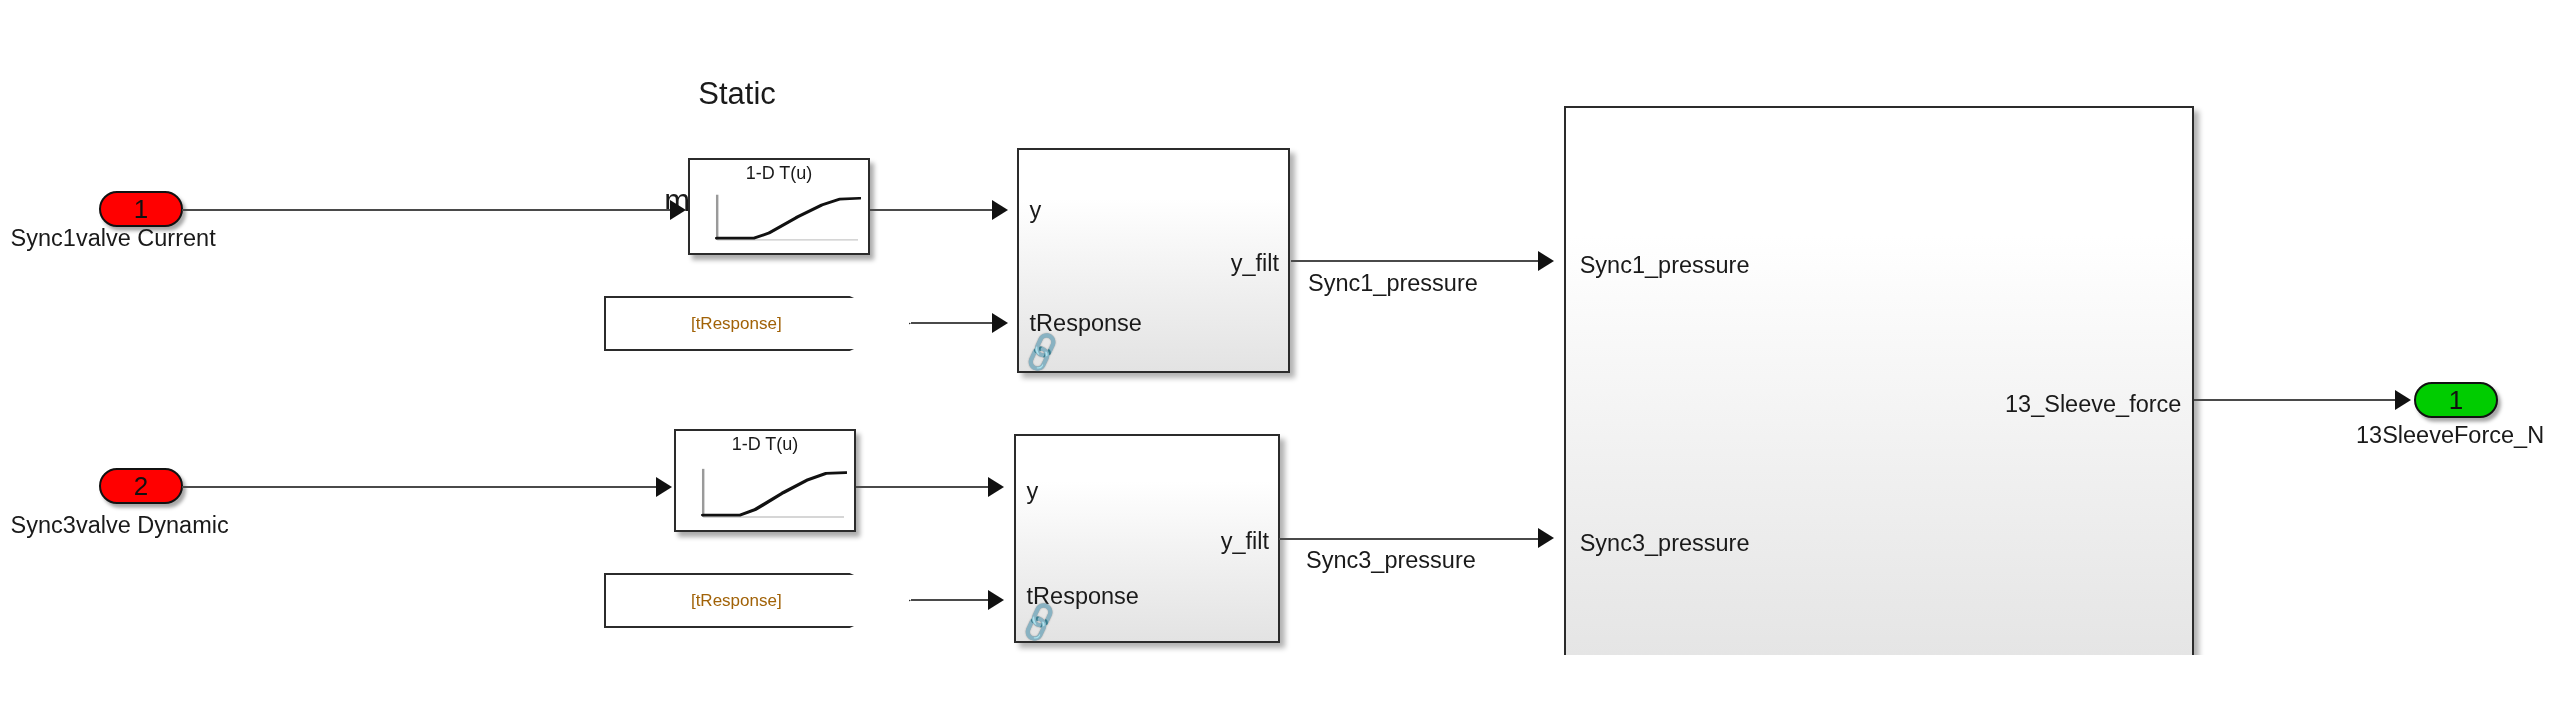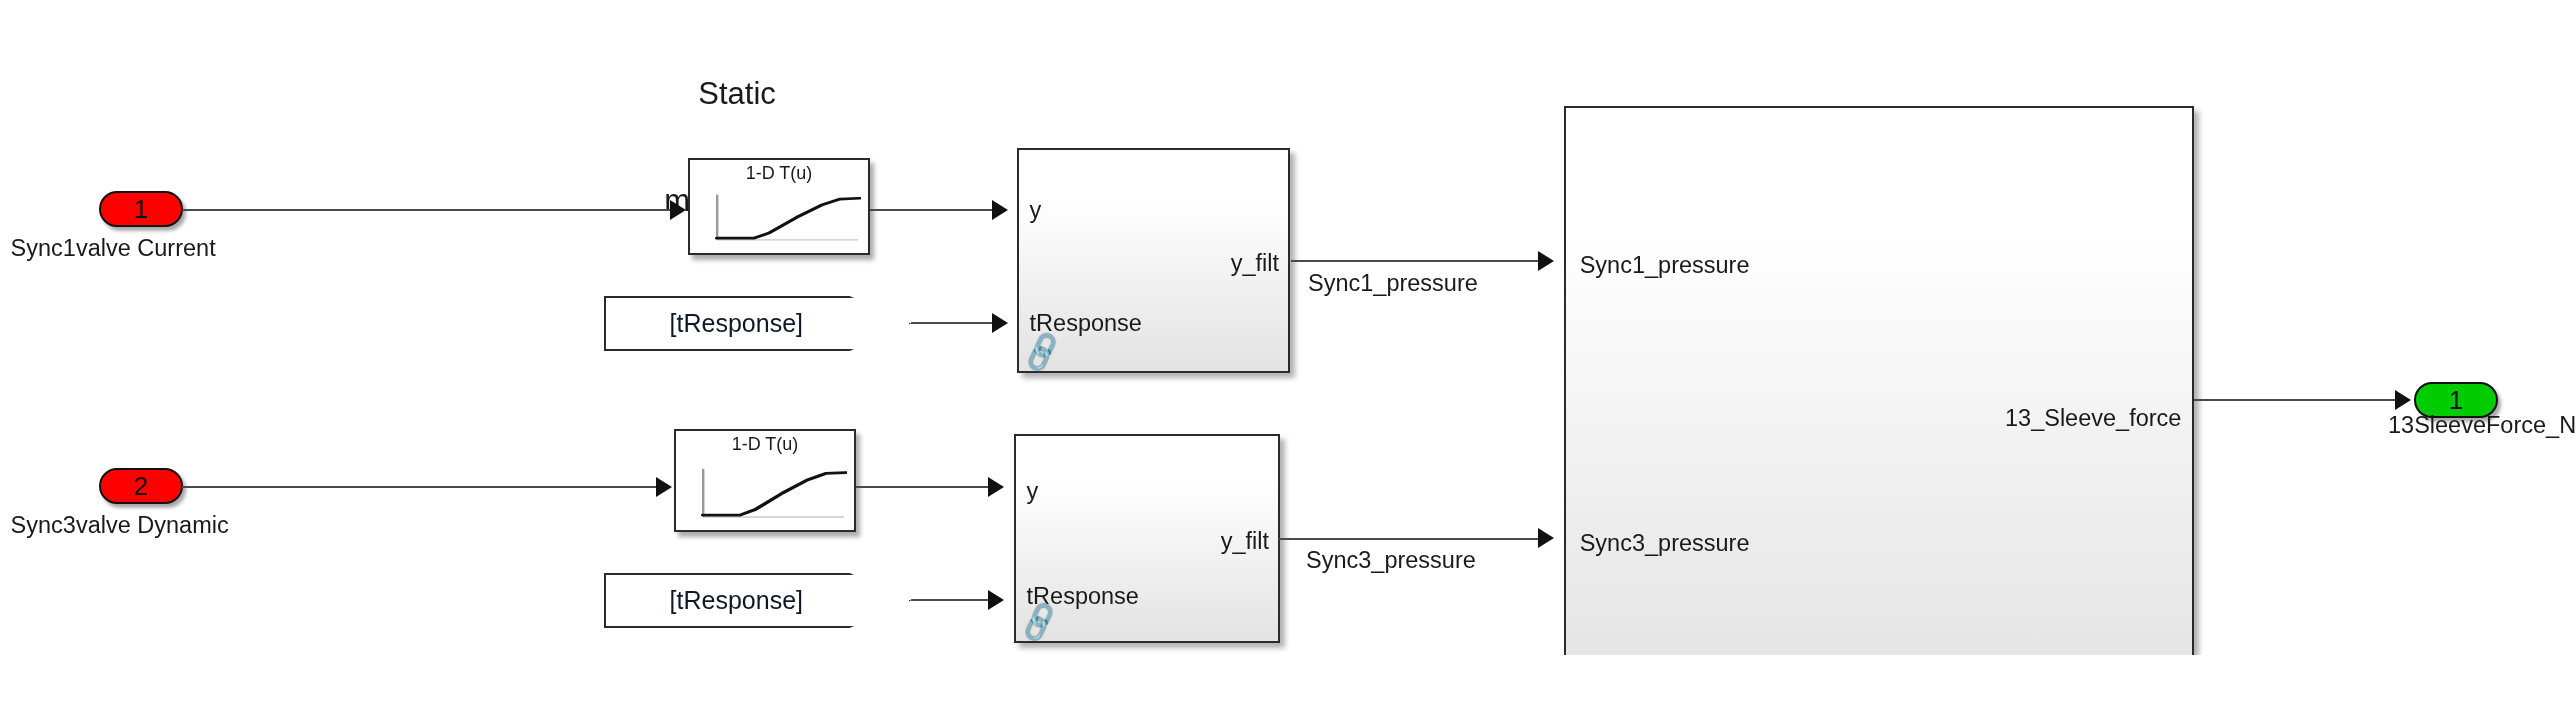--- a/index.html
+++ b/index.html
@@ -60,21 +60,21 @@
     border:2.3px solid #2b2b2b;
     box-sizing:border-box;
     display:flex;align-items:center;
     clip-path:polygon(0 0, 80% 0, 100% 50%, 80% 100%, 0 100%);
     filter:drop-shadow(3px 3.8px 3px rgba(0,0,0,0.30));
   }
   .fromtag-inner{
     position:absolute;left:0;right:0;top:0;bottom:0;
     display:flex;align-items:center;justify-content:center;
     padding-right:14%;
-    font-size:25px;color:#0f172a;
+    font-size:17px;color:#a16207;
   }
 
   
   .subsys{
     position:absolute;
     box-sizing:border-box;
     border:2.3px solid #2b2b2b;
     background:linear-gradient(to bottom,#ffffff 0%,#ffffff 22%,#f0f0f0 62%,#e3e3e3 100%);
     box-shadow:4.6px 5.3px 5.3px rgba(0,0,0,0.30);
   }
@@ -94,21 +94,21 @@
 
   <div class="txt annot" style="left:585px;top:4.6px;width:304px;">
     <div>Static</div>
     <div>mA --&gt; bar</div>
   </div>
 
 
   <div class="port in" style="left:99px;top:191px;width:84px;height:36px;">
     <span>1</span>
   </div>
-  <div class="txt caption" style="left:10.6px;top:235px;">Sync1valve Current</div>
+  <div class="txt caption" style="left:10.6px;top:225px;">Sync1valve Current</div>
 
   <div class="wire" style="left:182px;top:209px;width:490px;"></div>
   <div class="arrow" style="left:670px;top:200px;"></div>
 
   <div class="lut" style="left:688px;top:158px;width:182px;height:97px;">
     <div class="lut-title">1-D T(u)</div>
     <div class="lut-plot">
       <svg viewBox="0 0 100 60" preserveAspectRatio="none" style="width:100%;height:100%;">
         <polyline points="6,2 6,54" fill="none" stroke="#9a9a9a" stroke-width="1.6"></polyline>
         <polyline points="6,54 98,54" fill="none" stroke="#c8c8c8" stroke-width="1.6"></polyline>
@@ -172,25 +172,25 @@
     <div class="linkicon">🔗</div>
   </div>
 
   <div class="wire" style="left:1279px;top:538px;width:262px;"></div>
   <div class="arrow" style="left:1538px;top:528px;"></div>
   <div class="txt signal" style="left:1306px;top:547px;">Sync3_pressure</div>
 
   <div class="subsys" style="left:1564px;top:106px;width:630px;height:586px;">
     <div class="ip" style="left:13.7px;top:144px;">Sync1_pressure</div>
     <div class="ip" style="left:13.7px;top:422px;">Sync3_pressure</div>
-    <div class="ip" style="right:10.6px;top:283px;margin-top:14px;">13_Sleeve_force</div>
+    <div class="ip" style="right:10.6px;top:283px;">13_Sleeve_force</div>
   </div>
 
   <div class="wire" style="left:2194px;top:399px;width:203px;"></div>
   <div class="arrow" style="left:2395px;top:390px;"></div>
 
   <div class="port out" style="left:2414px;top:382px;width:84px;height:36px;">
     <span>1</span>
   </div>
-  <div class="txt caption" style="left:2356px;top:412px;margin-left:32px;">13SleeveForce_N</div>
+  <div class="txt caption" style="left:2356px;top:422px;">13SleeveForce_N</div>
 
 </div>
 
 
 </body></html>

